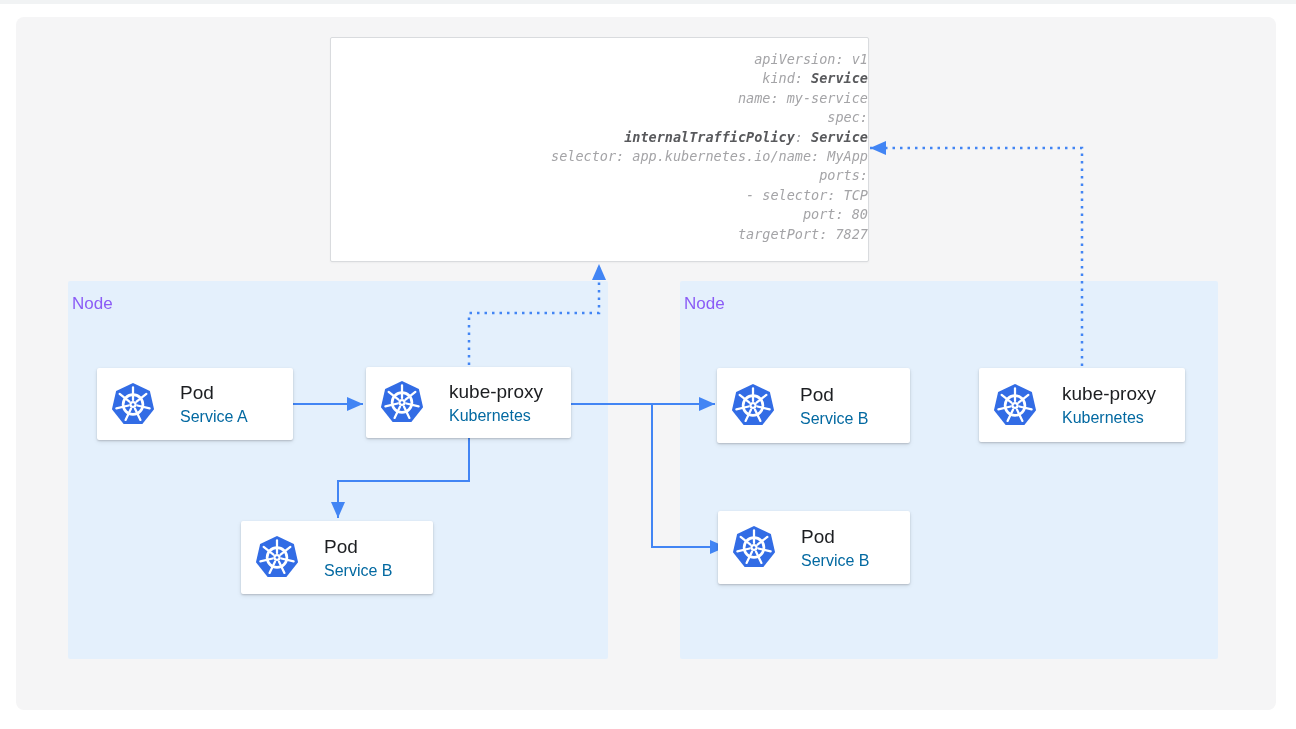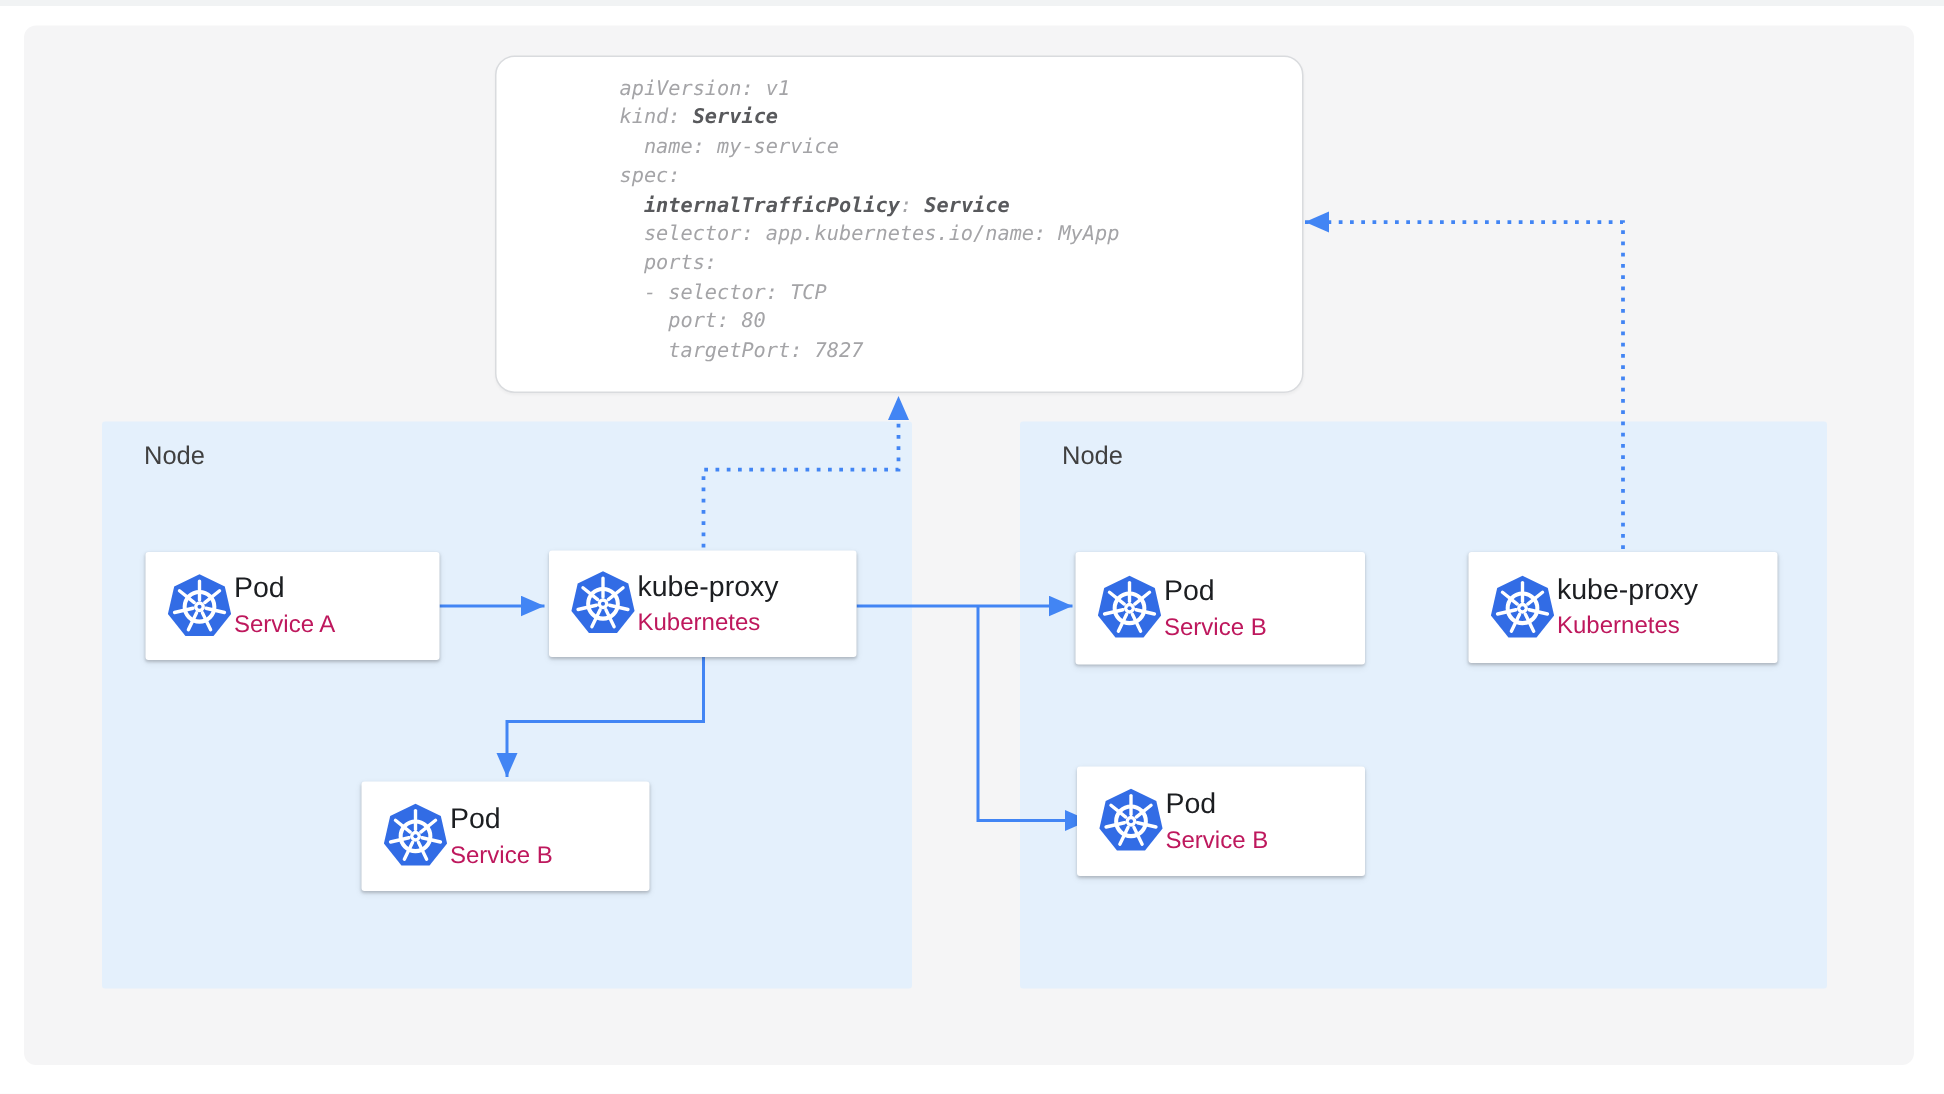--- a/index.html
+++ b/index.html
@@ -3,41 +3,41 @@
 <meta charset="utf-8">
 <style>
   html,body{margin:0;padding:0;background:#ffffff;}
   .page{position:relative;width:1296px;height:729px;background:#ffffff;overflow:hidden;
         font-family:"Liberation Sans", sans-serif;}
   .top-strip{position:absolute;left:0;top:0;width:1296px;height:4px;background:#f1f3f4;}
   .panel{position:absolute;left:16px;top:17px;width:1260px;height:693px;background:#f5f5f6;border-radius:8px;}
 
   
   .yaml-card{position:absolute;left:330px;top:37px;width:539px;height:225px;background:#ffffff;
-             border:1px solid #d9dbde;border-radius:13px;box-sizing:border-box;
-             box-shadow:0 1px 2px rgba(0,0,0,0.04);}
+             border:1px solid #d9dbde;border-radius:2px;box-sizing:border-box;
+             box-shadow:0 1px 2px rgba(0,0,0,0.04);text-align:right;}
   .yaml-body{padding:12px 0 0 82px;}
   .yline{white-space:pre;font-family:"DejaVu Sans Mono", monospace;font-style:italic;
          font-size:13.5px;line-height:19.4px;color:#a4a4a7;}
   .yline .yb{font-weight:700;color:#58595c;}
 
   
   .node{position:absolute;width:540px;height:378px;background:#e4f0fc;border-radius:2px;}
   .node-left{left:68px;top:281px;}
   .node-right{left:680px;top:281px;width:538px;}
-  .node-label{position:absolute;left:28px;top:13px;font-size:17px;color:#404040;text-align:right;}
+  .node-label{position:absolute;left:4px;top:13px;font-size:17px;color:#8b5cf6;text-align:right;}
 
   
   .card{position:absolute;background:#ffffff;border-radius:2px;display:flex;align-items:center;
         padding-left:13px;box-sizing:border-box;
         box-shadow:0 1px 2px rgba(0,0,0,0.18), 0 2px 5px rgba(0,0,0,0.08);}
   .card .kicon{width:46px;height:45px;flex:0 0 auto;}
-  .card .ctext{display:flex;flex-direction:column;}
+  .card .ctext{margin-left:24px;display:flex;flex-direction:column;}
   .card .ctitle{font-size:19px;color:#1c1e21;line-height:22px;}
-  .card .csub{font-size:16px;color:#be185d;line-height:19px;margin-top:3px;}
+  .card .csub{font-size:16px;color:#0369a1;line-height:19px;margin-top:3px;}
 
   .card-pod-a   {left:97px; top:368px;width:196px;height:72px;}
   .card-kproxy-l{left:366px;top:367px;width:205px;height:71px;}
   .card-pod-c   {left:241px;top:521px;width:192px;height:73px;}
   .card-pod-d   {left:717px;top:368px;width:193px;height:75px;}
   .card-kproxy-r{left:979px;top:368px;width:206px;height:74px;}
   .card-pod-f   {left:718px;top:511px;width:192px;height:73px;}
 
   .arrows{position:absolute;left:0;top:0;width:1296px;height:729px;pointer-events:none;}
   .hidden-defs{position:absolute;width:0;height:0;overflow:hidden;}

